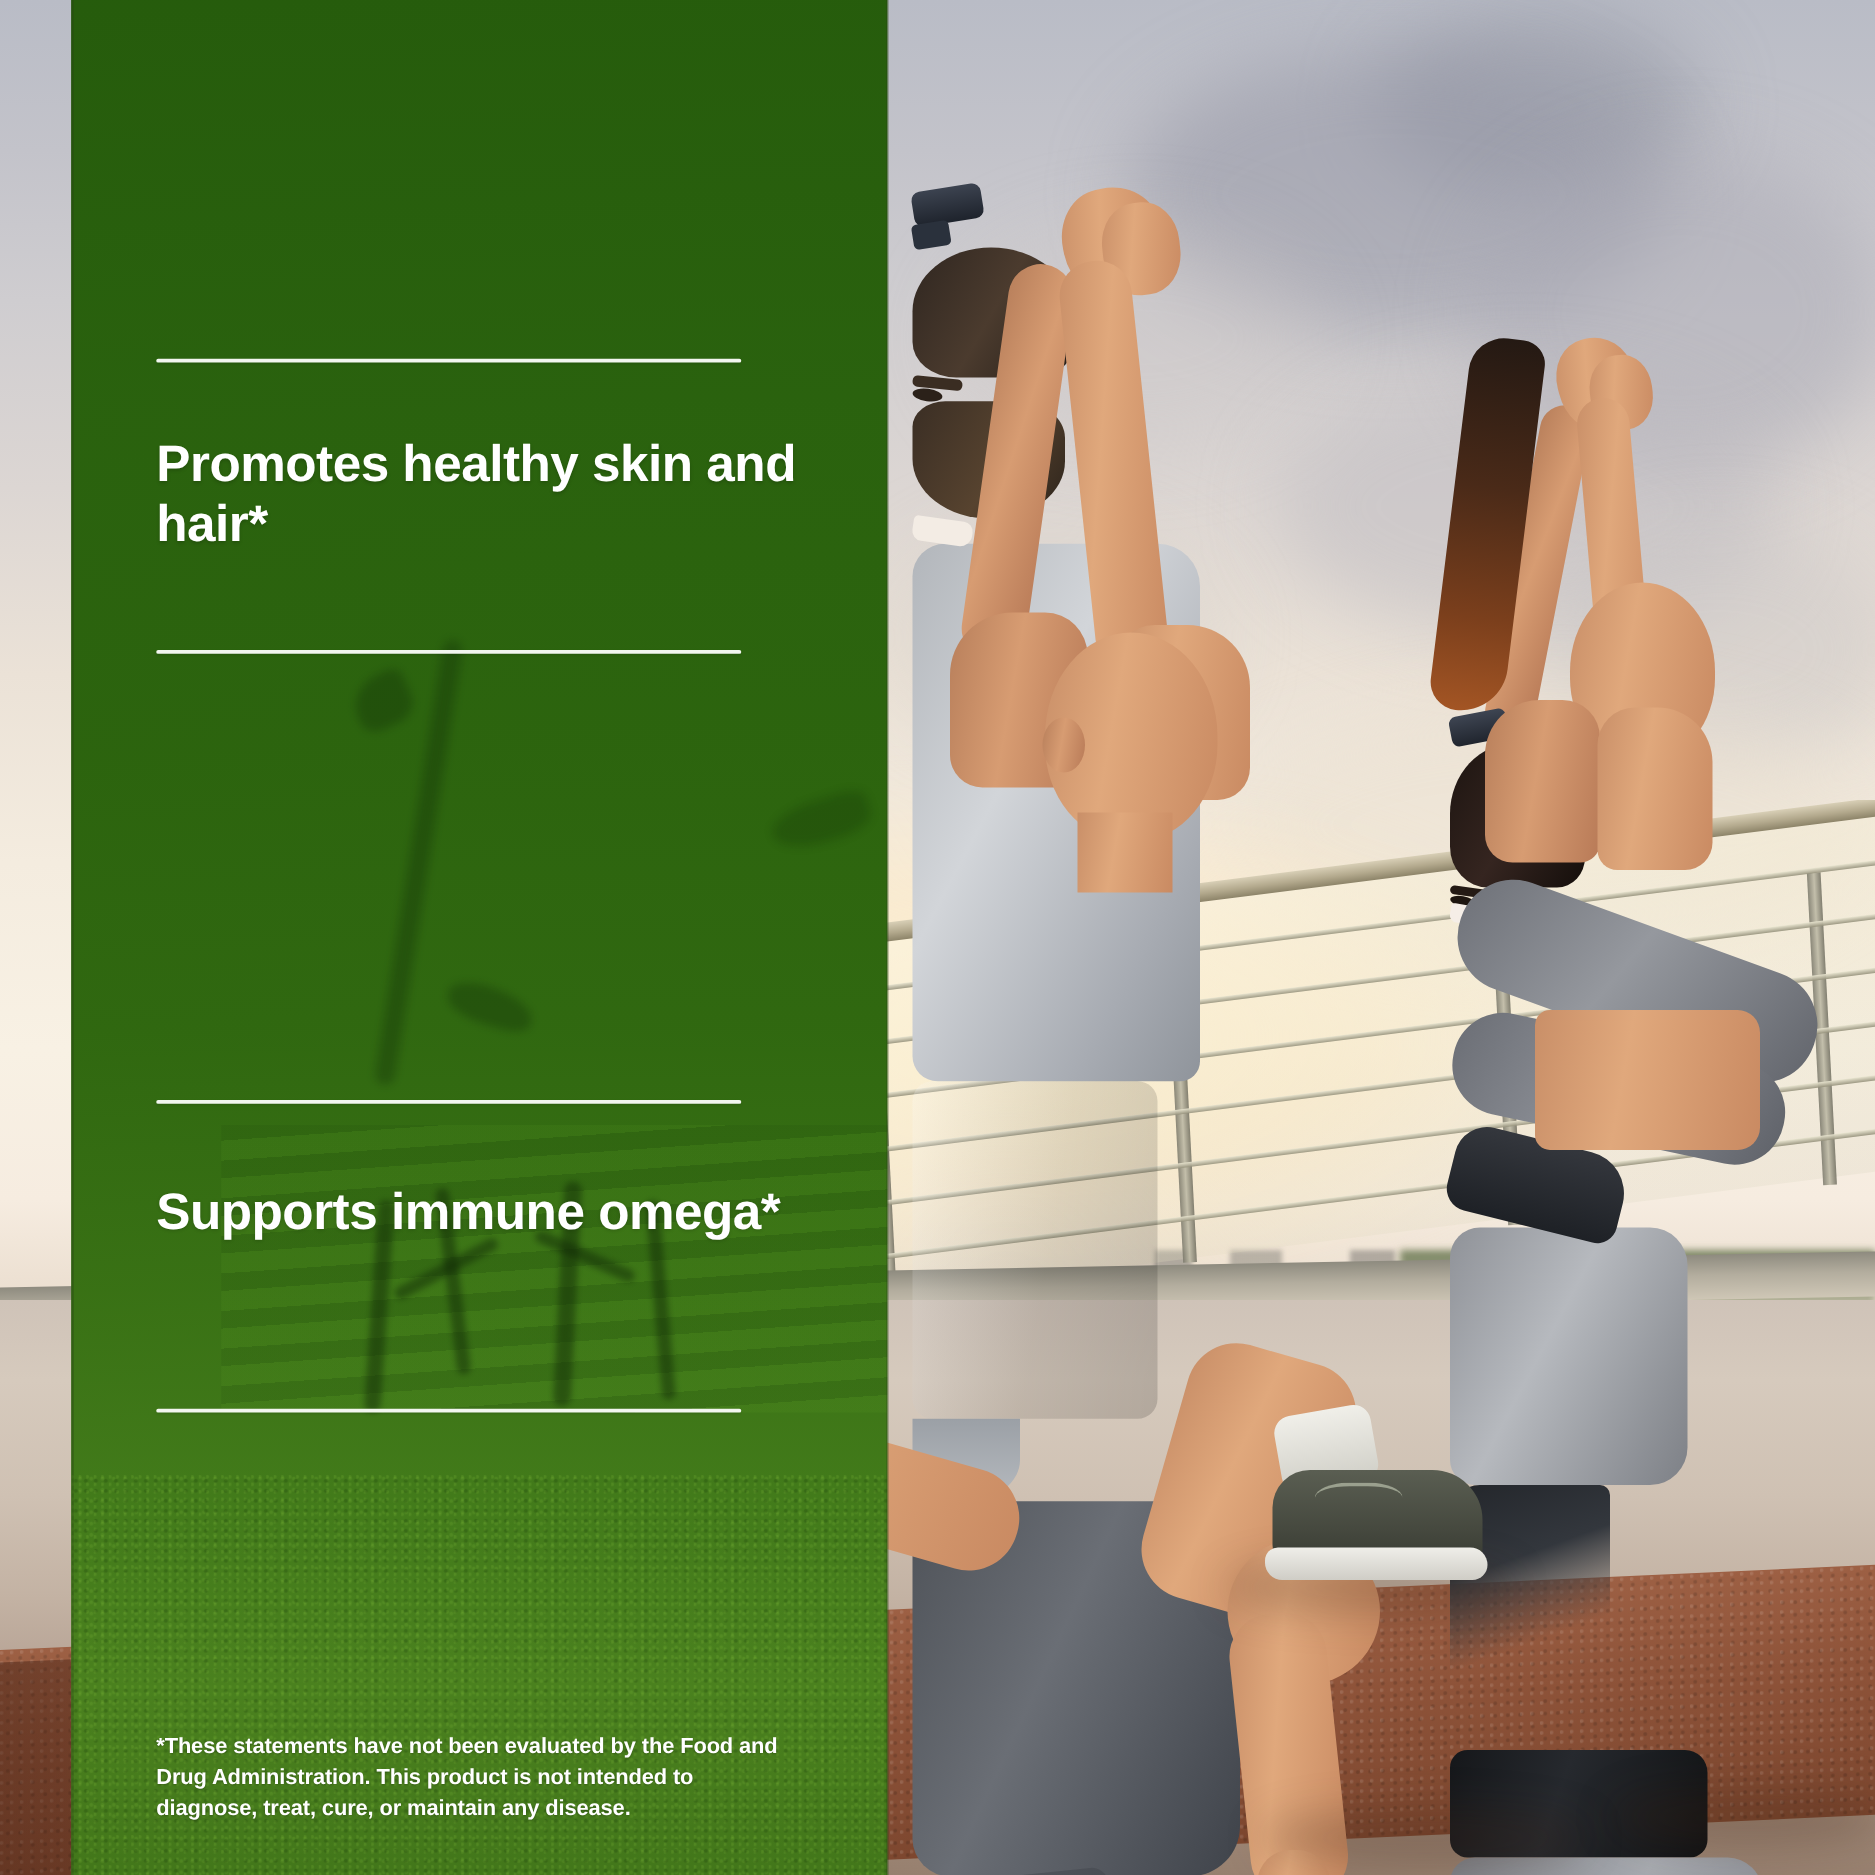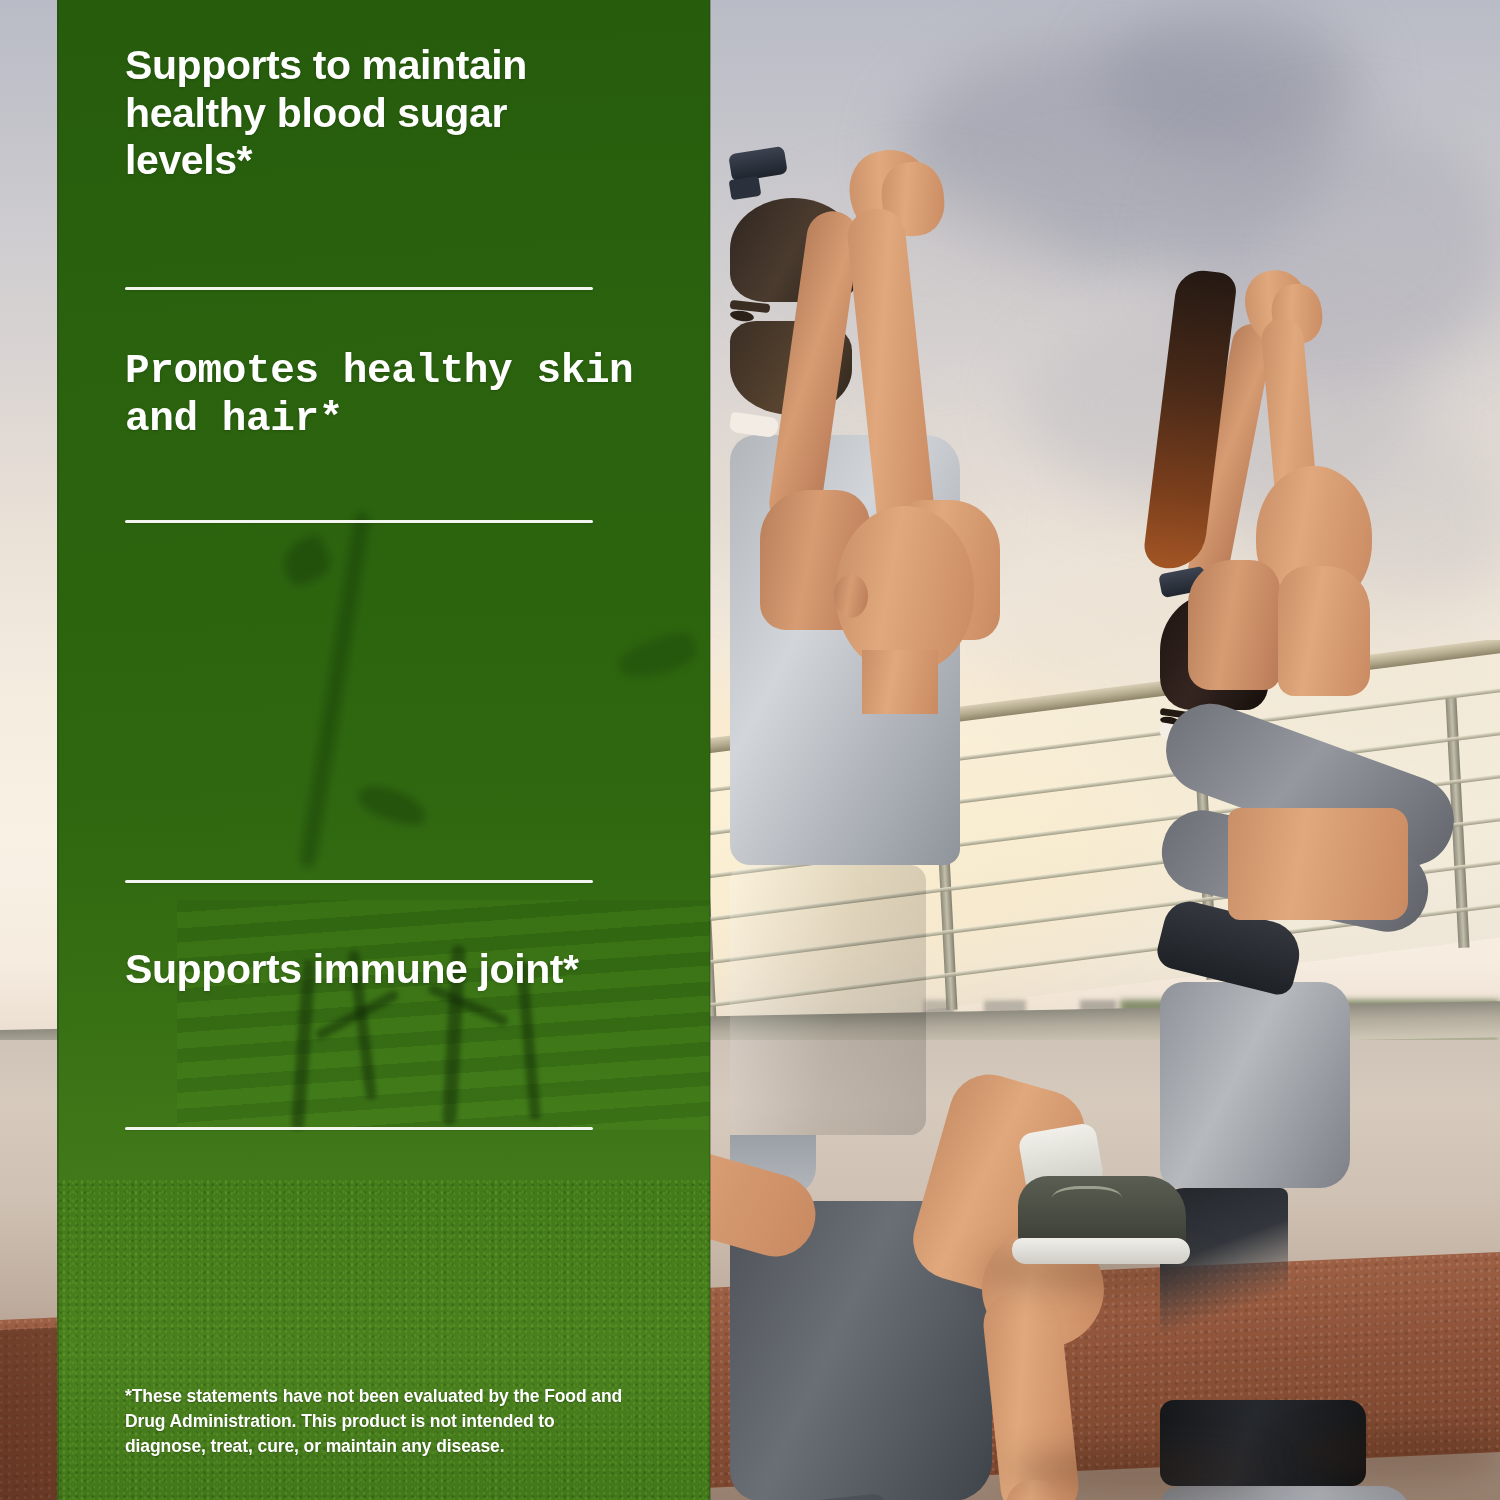--- a/index.html
+++ b/index.html
@@ -291,21 +291,21 @@
   .benefit {
     position:absolute; left:68px; width:520px;
     color:#ffffff;
     font-weight:bold;
     font-size:41px;
     line-height:1.16;
     letter-spacing:-0.4px;
     text-shadow:0 1px 3px rgba(0,0,0,.18);
   }
   .b1 { top:42px; }
-  .b2 { top:348px;font-family:Liberation Mono, monospace; }
+  .b2 { top:348px; }
   .b3 { top:586px; }
   .b4 { top:946px; }
   .b5 { top:1196px; }
 
   .rule {
     position:absolute; left:68px; width:468px; height:3px;
     background:#f2f6ef; border-radius:2px;
     box-shadow:0 1px 2px rgba(0,0,0,.12);
   }
   .r1 { top:287px; } .r2 { top:520px; } .r3 { top:880px; } .r4 { top:1127px; }
@@ -458,29 +458,28 @@
     <div class="slats"></div>
     <div class="branch br1"></div>
     <div class="branch br2"></div>
     <div class="branch br3"></div>
     <div class="branch br4"></div>
     <div class="branch br5"></div>
     <div class="branch br6"></div>
     <div class="turf"></div>
 
     <div class="panel-content">
-      <div class="benefit b1">Supports to maintain healthy blood sugar levels*</div>
       <div class="rule r1"></div>
 
       <div class="benefit b2">Promotes healthy skin and hair*</div>
       <div class="rule r2"></div>
 
       <div class="rule r3"></div>
 
-      <div class="benefit b4">Supports immune joint*</div>
+      <div class="benefit b4">Supports immune omega*</div>
       <div class="rule r4"></div>
 
 
       <div class="footnote">*These statements have not been evaluated by the Food and Drug Administration. This product is not intended to diagnose, treat, cure, or maintain any disease.</div>
     </div>
   </div>
 
   <div class="panel-edge"></div>
   <div class="panel-edge-r"></div>
 

